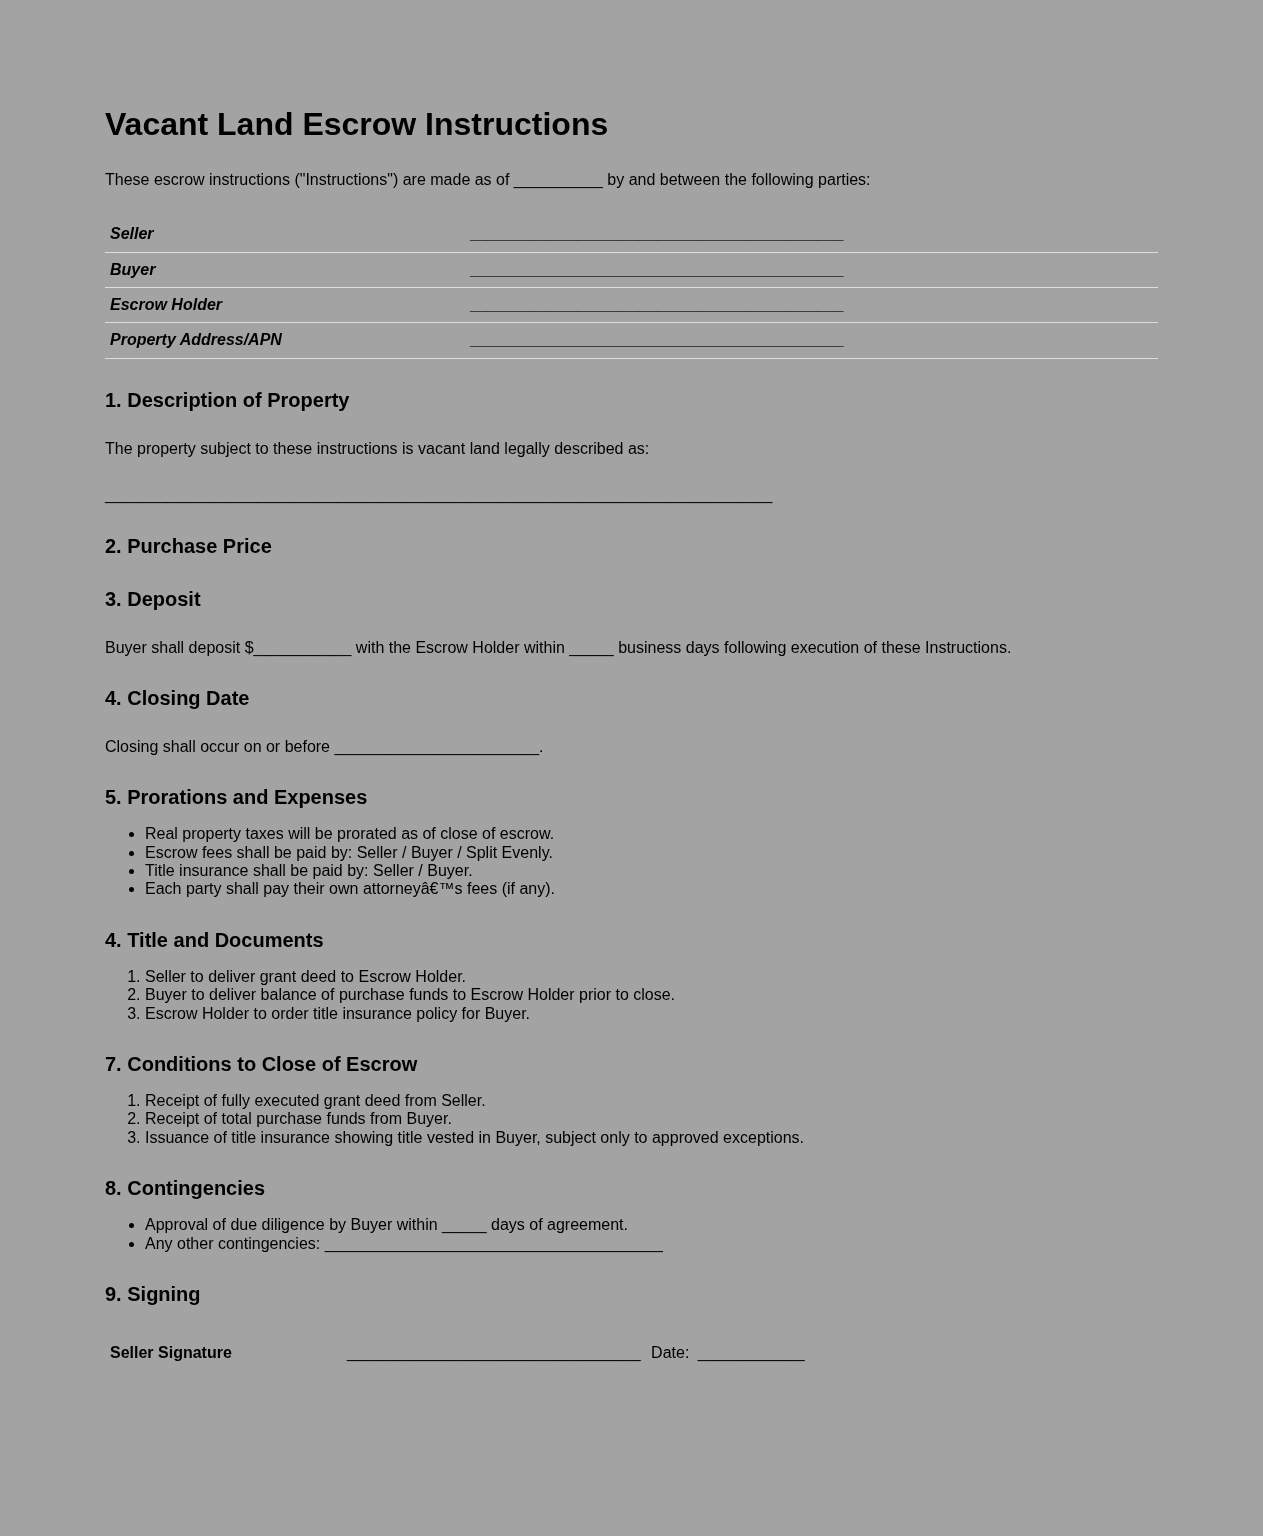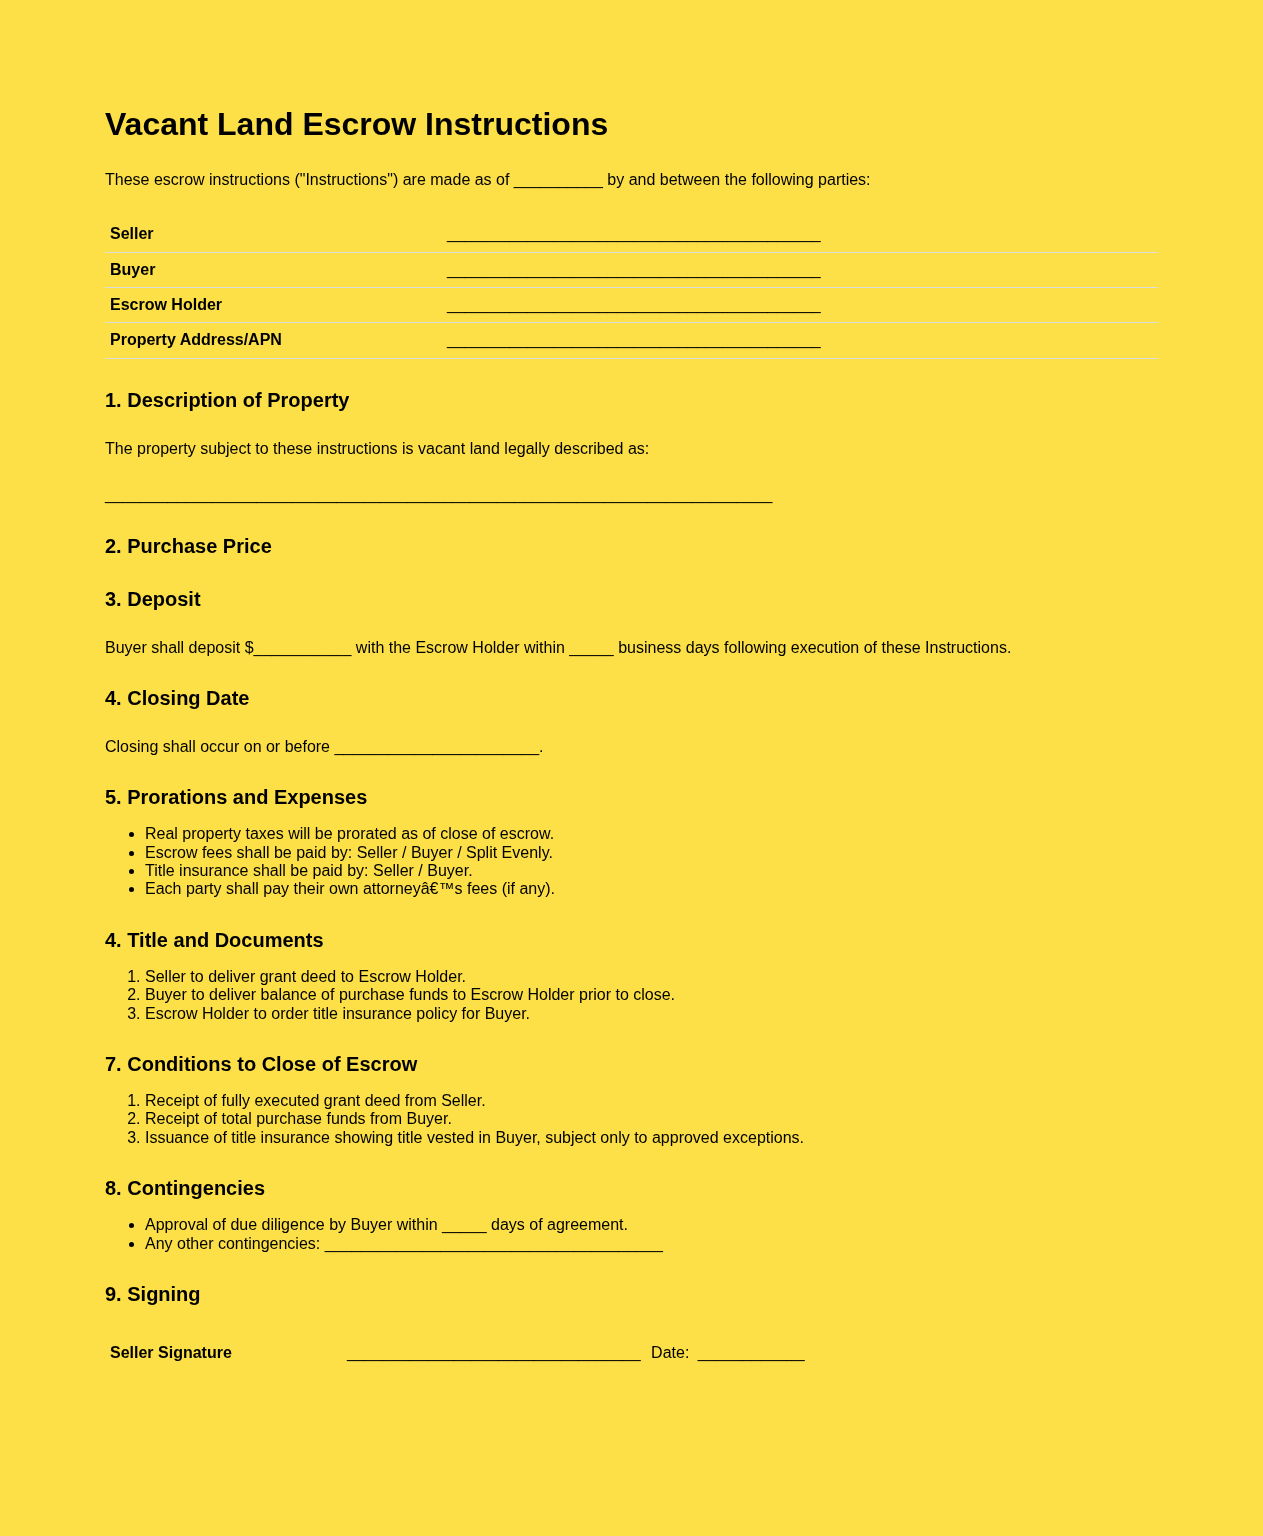--- a/index.html
+++ b/index.html
@@ -1,21 +1,21 @@
 <!DOCTYPE html>
 <html><head>
 <meta charset="utf-8">
 <style>
   html, body { margin: 0; padding: 0; background: #ffffff; }
   .page {
     width: 1263px;
     min-height: 1536px;
     box-sizing: border-box;
     padding: 85px 105px 60px 105px;
-    background: #fde047;
+    background: #a3a3a3;
     color: #000000;
     font-family: "Liberation Sans", "DejaVu Sans", sans-serif;
     font-size: 16px;
     line-height: 1.15;
   }
   h1.doc-title {
     font-size: 32px;
     font-weight: bold;
     margin: 21px 0;
   }
@@ -26,23 +26,24 @@
   }
   p { margin: 28px 0; }
   .fill { white-space: nowrap; letter-spacing: 0; }
 
   .parties { margin: 16px 0 16px 0; }
   .party-row {
     display: flex;
     align-items: center;
     border-bottom: 1px solid #dddddd;
     padding: 8px 0 8px 5px;
+    font-style: italic;
   }
   .party-label { width: 337px; font-weight: bold; flex: none; }
-  .party-value { white-space: nowrap; }
+  .party-value { white-space: nowrap; margin-left: 24px; }
 
   ul.doc-list, ol.doc-list { margin: 8px 0; padding-left: 40px; }
   ul.doc-list li, ol.doc-list li { margin: 0; padding: 0; }
 
   .sig-row {
     display: flex;
     align-items: center;
     padding-left: 5px;
     margin-top: 38px;
   }

